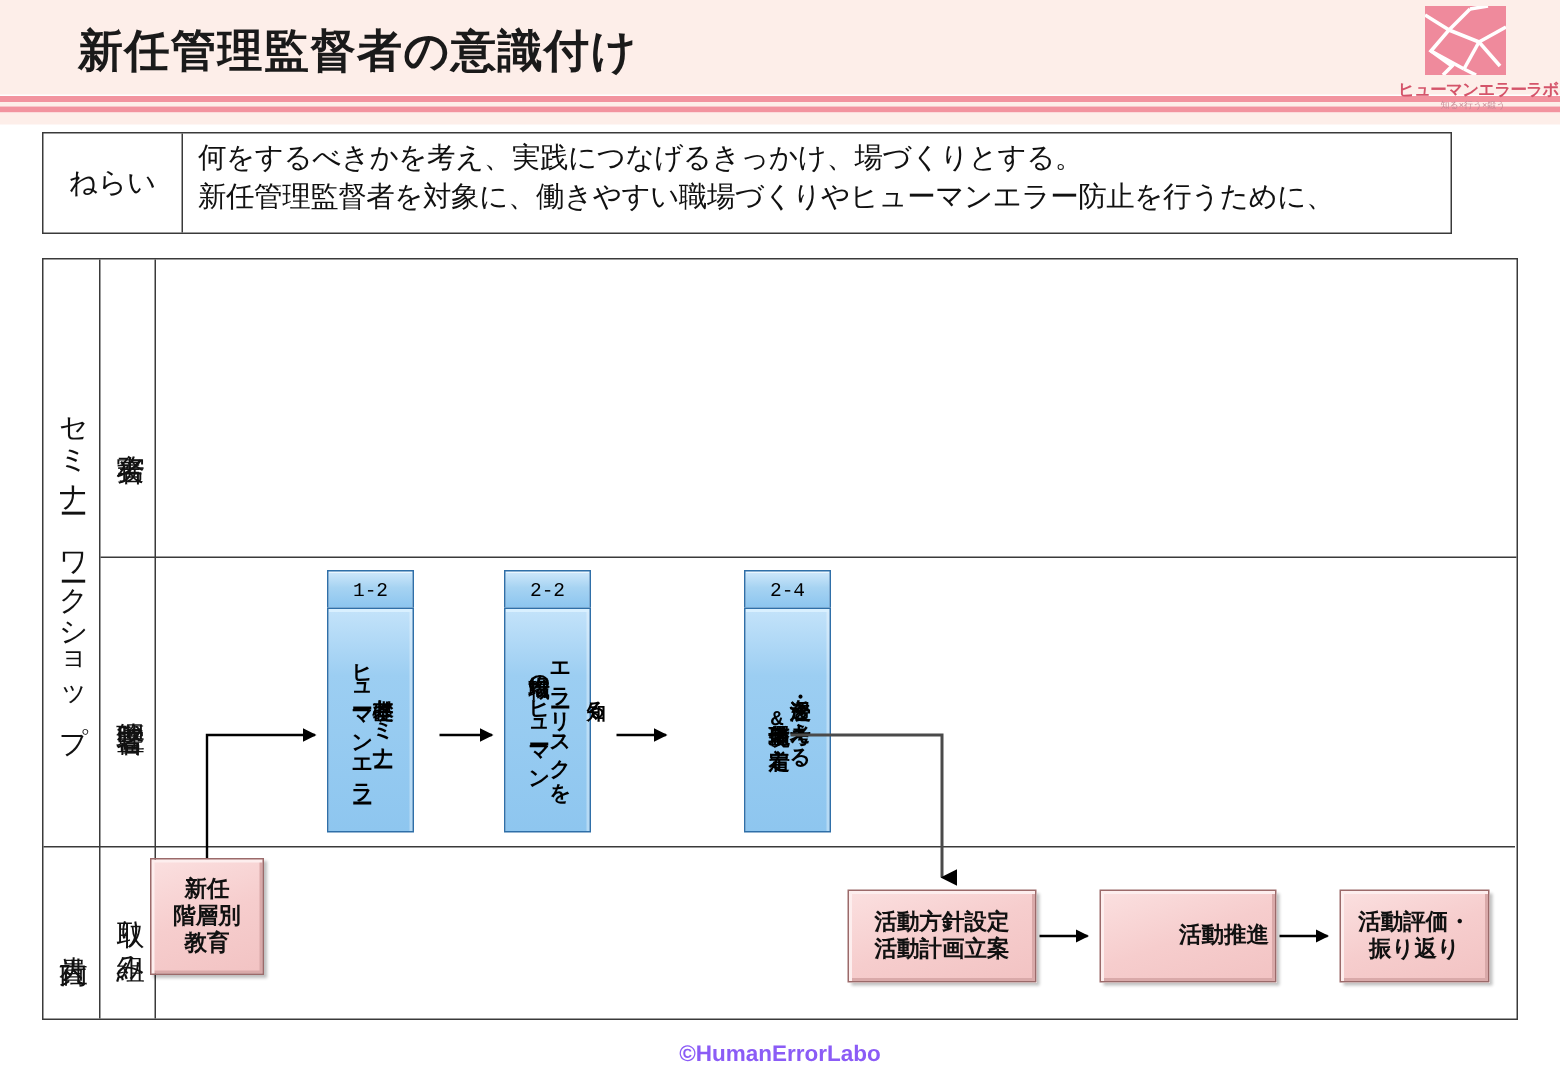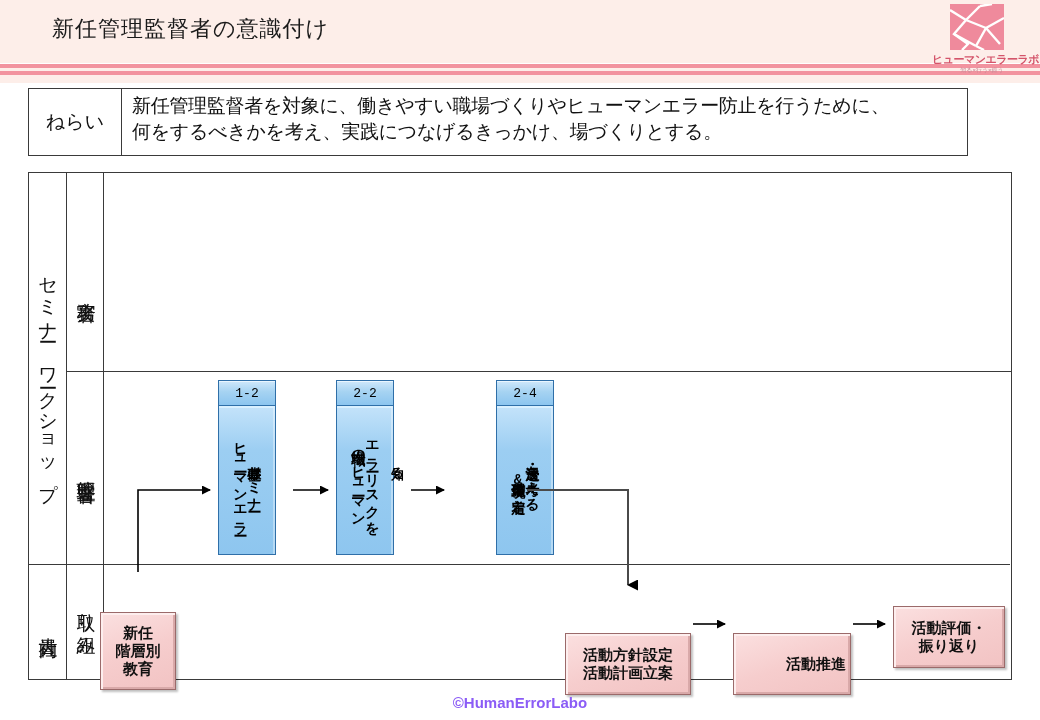--- a/index.html
+++ b/index.html
@@ -9,21 +9,21 @@
     font-family:"Liberation Sans","DejaVu Sans",sans-serif;
     overflow:hidden;position:relative;
   }
   
   .header{
     position:absolute;left:0;top:0;width:1040px;height:63px;
     background:#fdeee9;
   }
   .title{
     position:absolute;left:52px;top:14px;
-    font-size:22px;font-weight:normal;color:#1a1a1a;
+    font-size:30px;font-weight:bold;color:#1a1a1a;
     letter-spacing:1px;white-space:nowrap;
   }
   .stripe1{position:absolute;left:0;top:64px;width:1040px;height:4px;background:#f2939f;}
   .stripe-gap{position:absolute;left:0;top:68px;width:1040px;height:3px;background:#fdeee9;}
   .stripe2{position:absolute;left:0;top:71px;width:1040px;height:4px;background:#f2939f;}
   .header-fill{position:absolute;left:0;top:75px;width:1040px;height:8px;background:#fdeee9;}
 
   
   .logo{position:absolute;left:950px;top:4px;width:54px;height:46px;}
   .logo svg{display:block;}
@@ -113,21 +113,20 @@
 
   
   .pbox{
     position:absolute;box-sizing:border-box;
     background:linear-gradient(160deg,#fbe0e0 0%,#f6cdcd 50%,#f2c3c3 100%);
     border:1px solid #9b6a6a;
     box-shadow:inset 2px 2px 0 #fdeeee, inset -2px -2px 0 #d9a9a9, 2px 2px 2px rgba(0,0,0,.25);
     display:flex;align-items:center;justify-content:center;
     text-align:center;font-size:15px;font-weight:bold;color:#111;
     line-height:1.2;
-    margin-top:40px;
   }
 
   
   .svg-layer{position:absolute;left:0;top:0;width:1040px;height:720px;pointer-events:none;}
 
   
   .footer{
     position:absolute;left:0;top:694px;width:1040px;
     text-align:center;font-size:15px;font-weight:bold;color:#8b5cf6;
     letter-spacing:0px;
@@ -158,22 +157,22 @@
       <path d="M26,42 L34,46"></path>
     </g>
   </svg>
 </div>
 <div class="logo-text">ヒューマンエラーラボ</div>
 <div class="logo-sub">知る×行う×鍛う</div>
 
 <div class="aim">
   <div class="aim-label">ねらい</div>
   <div class="aim-text">
+    <div>何をするべきかを考え、実践につなげるきっかけ、場づくりとする。</div>
     <div>新任管理監督者を対象に、働きやすい職場づくりやヒューマンエラー防止を行うために、</div>
-    <div>何をするべきかを考え、実践につなげるきっかけ、場づくりとする。</div>
   </div>
 </div>
 
 <div class="grid">
   <div class="col-a"></div>
   <div class="col-b"></div>
   <div class="hline-1"></div>
   <div class="hline-2"></div>
 
   <div class="vlabel lbl-seminar">セミナー ワークショップ</div>
@@ -229,21 +228,21 @@
     <div>活動計画立案</div>
   </div>
 </div>
 
 <div class="pbox" style="left:733px;top:593px;width:118px;height:62px;padding-left:48px;">
   <div>
     <div>活動推進</div>
   </div>
 </div>
 
-<div class="pbox" style="left:893px;top:566px;width:112px;height:62px;">
+<div class="pbox" style="left:893px;top:593px;width:100px;height:62px;">
   <div>
     <div>活動評価・</div>
     <div>振り返り</div>
   </div>
 </div>
 
 <svg class="svg-layer">
   <defs>
     <marker id="ah" markerWidth="9" markerHeight="9" refX="8" refY="4.5" orient="auto" markerUnits="userSpaceOnUse">
       <path d="M0,0 L9,4.5 L0,9 z" fill="#000"></path>

